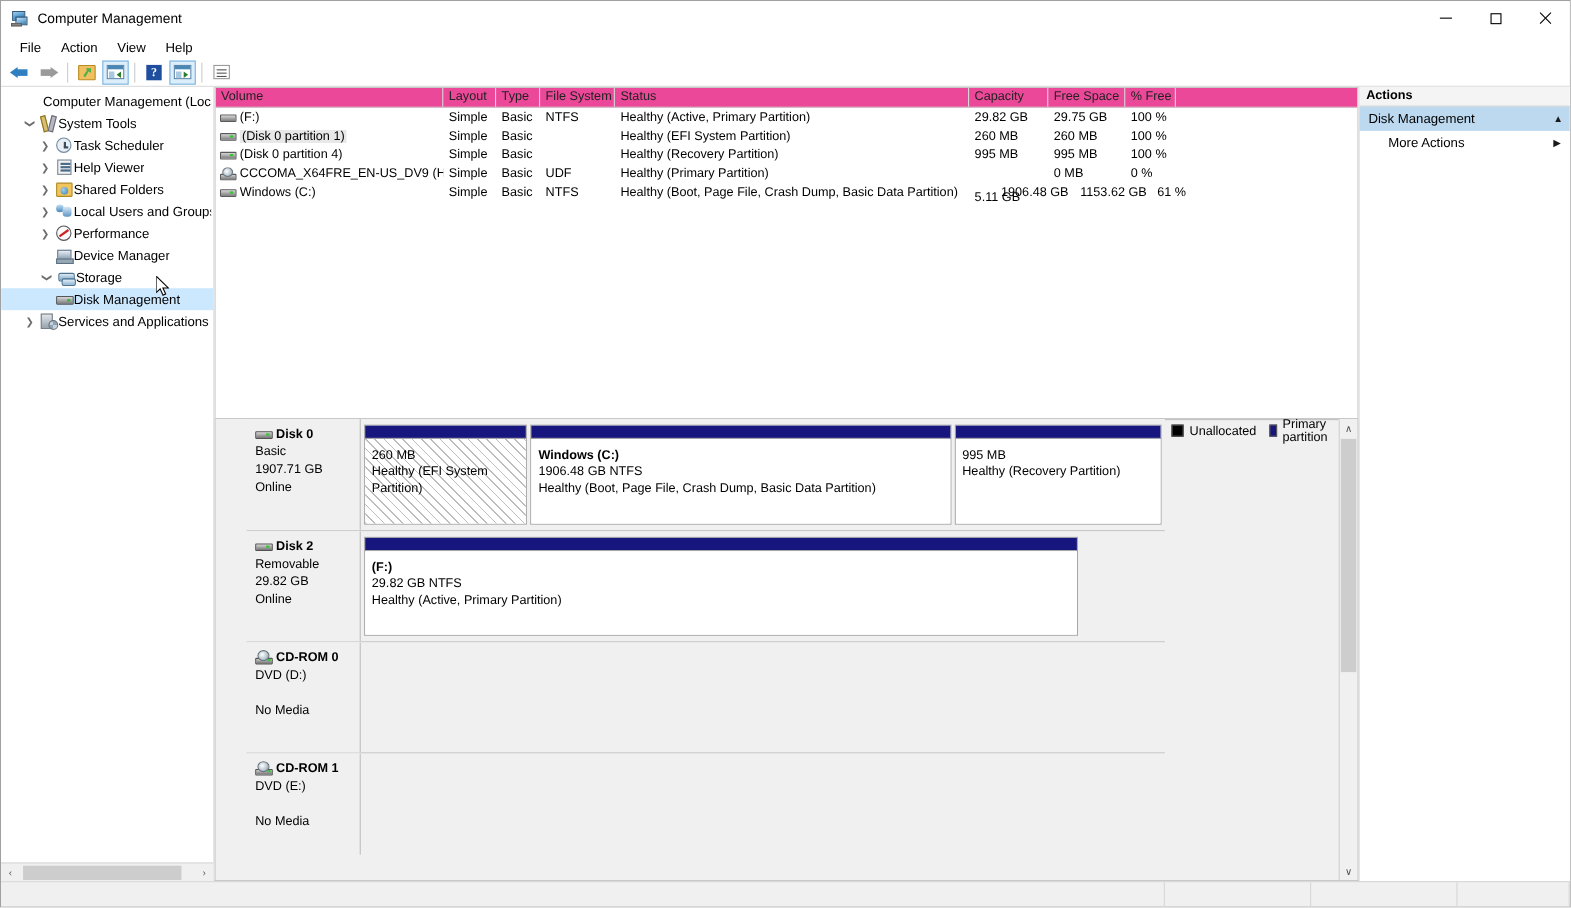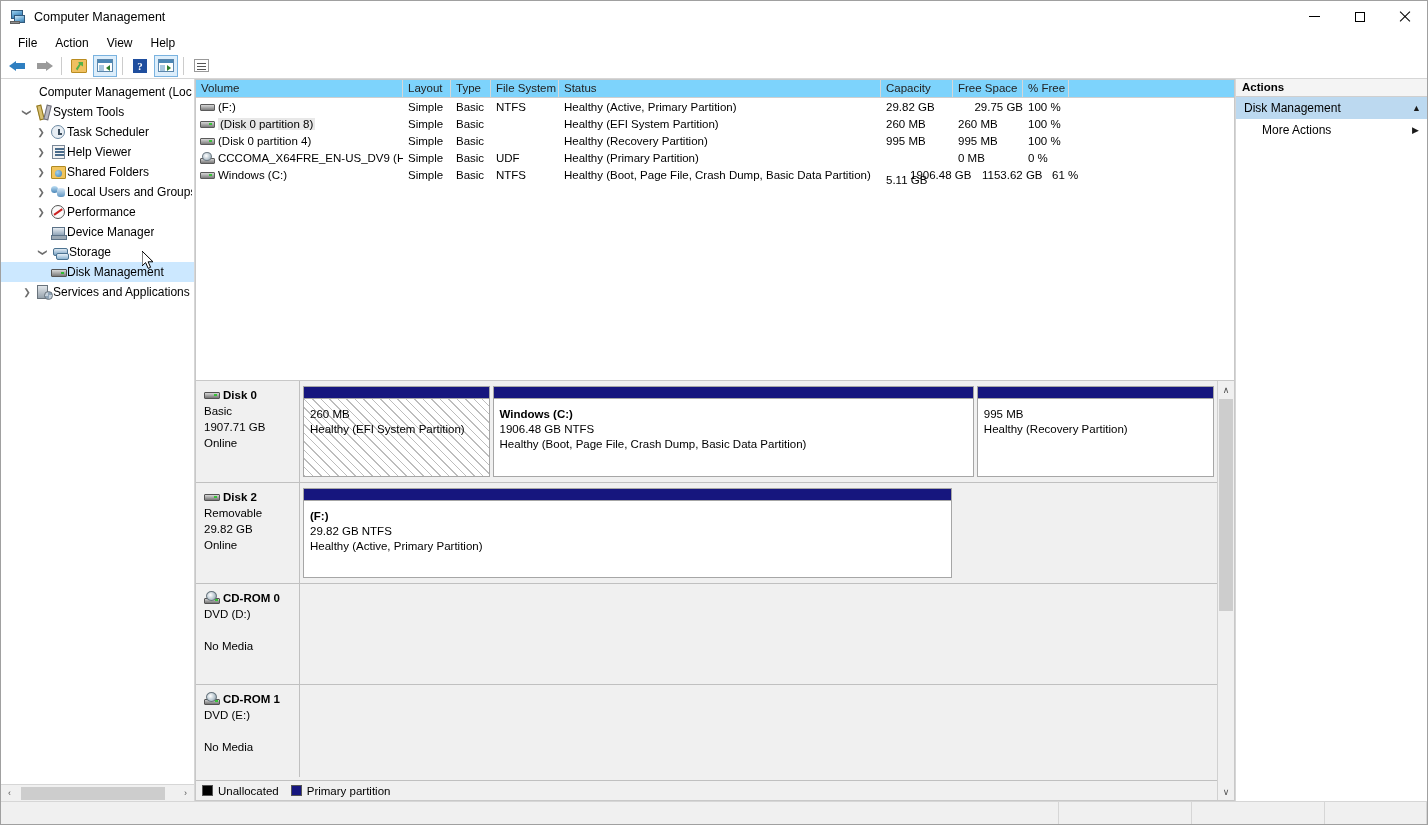--- a/index.html
+++ b/index.html
@@ -231,21 +231,21 @@
 
   
   .pane-main { flex: 1 1 auto; display: flex; flex-direction: column; min-width: 0;
     background: #ffffff; }
 
   .volume-list {
     flex: 0 0 302px; display: flex; flex-direction: column;
     border: 1px solid #c8c8c8; border-top: 1px solid #c8c8c8;
     margin: 0; background: #ffffff; overflow: hidden;
   }
-  .vl-header { display: flex; height: 18px; background: #7dd3fc;
+  .vl-header { display: flex; height: 18px; background: #ec4899;
     border-bottom: 1px solid #cfcfcf; }
   .vh {
     border-right: 1px solid #d6d6d6; padding-left: 5px; line-height: 17px;
     font-size: 11.5px; color: #222; cursor: default; overflow: hidden; white-space: nowrap;
   }
   .vrow { display: flex; height: 17px; align-items: center; font-size: 11.5px; white-space: nowrap; }
   .vc { padding-left: 5px; overflow: hidden; white-space: nowrap; }
   .vc.vol { display: flex; align-items: center; gap: 4px; padding-left: 4px; }
   .volicon { width: 14px; height: 10px; position: relative; flex: 0 0 14px; }
   .volicon.hdd:before { content:""; position:absolute; left:0; top:2px; width:13px; height:5px;
@@ -258,21 +258,21 @@
   .volicon.cd:after { content:""; position:absolute; left:2px; top:-1px; width:8px; height:7px; border-radius:50%;
     background: radial-gradient(circle at 40% 40%, #fff, #b8c6cf 60%, #7f8d96); border:1px solid #6d7a83; }
   .vrow .hl { background: #e8e8e8; padding: 0 2px; }
 
   
   .disk-area {
     flex: 1 1 auto; display: flex; min-height: 0;
     border: 1px solid #c8c8c8; border-top: none;
     background: #f0f0f0; position: relative; overflow: hidden;
   }
-  .disk-scroll-wrap { flex: 1 1 auto; display: flex; flex-direction: column; min-width: 0; }
+  .disk-scroll-wrap { flex: 1 1 auto; display: flex; flex-direction: row; min-width: 0; padding-left: 28px; }
   .disk-rows { flex: 1 1 auto; overflow: hidden; }
   .disk-row { display: flex; border-bottom: 1px solid #c0c0c0; background: #f0f0f0; }
   .disk-row.d0 { height: 102px; }
   .disk-row.d2 { height: 101px; }
   .disk-row.cd0 { height: 101px; }
   .disk-row.cd1 { height: 92px; border-bottom: none; }
   .disk-info {
     width: 104px; flex: 0 0 104px; border-right: 1px solid #c0c0c0;
     padding: 6px 0 0 8px; background: #f0f0f0; font-size: 11.5px; line-height: 16px;
   }
@@ -537,27 +537,27 @@
             <div class="vrow">
               <div class="vc vol" style="width: 207px;">
                 <span class="volicon plain"></span>
                 <span>(F:)</span>
               </div>
               <div class="vc" style="width: 48px;">Simple</div>
               <div class="vc" style="width: 40px;">Basic</div>
               <div class="vc" style="width: 68px;">NTFS</div>
               <div class="vc" style="width: 322px;">Healthy (Active, Primary Partition)</div>
               <div class="vc" style="width: 72px;">29.82 GB</div>
-              <div class="vc" style="width: 70px; text-align: right;">29.75 GB</div>
+              <div class="vc" style="width: 70px;">29.75 GB</div>
               <div class="vc" style="width: 46px;">100 %</div>
             </div>
             <div class="vrow">
               <div class="vc vol" style="width: 207px;">
                 <span class="volicon hdd"></span>
-                <span class="hl">(Disk 0 partition 8)</span>
+                <span class="hl">(Disk 0 partition 1)</span>
               </div>
               <div class="vc" style="width: 48px;">Simple</div>
               <div class="vc" style="width: 40px;">Basic</div>
               <div class="vc" style="width: 68px;"></div>
               <div class="vc" style="width: 322px;">Healthy (EFI System Partition)</div>
               <div class="vc" style="width: 72px;">260 MB</div>
               <div class="vc" style="width: 70px;">260 MB</div>
               <div class="vc" style="width: 46px;">100 %</div>
             </div>
             <div class="vrow">

